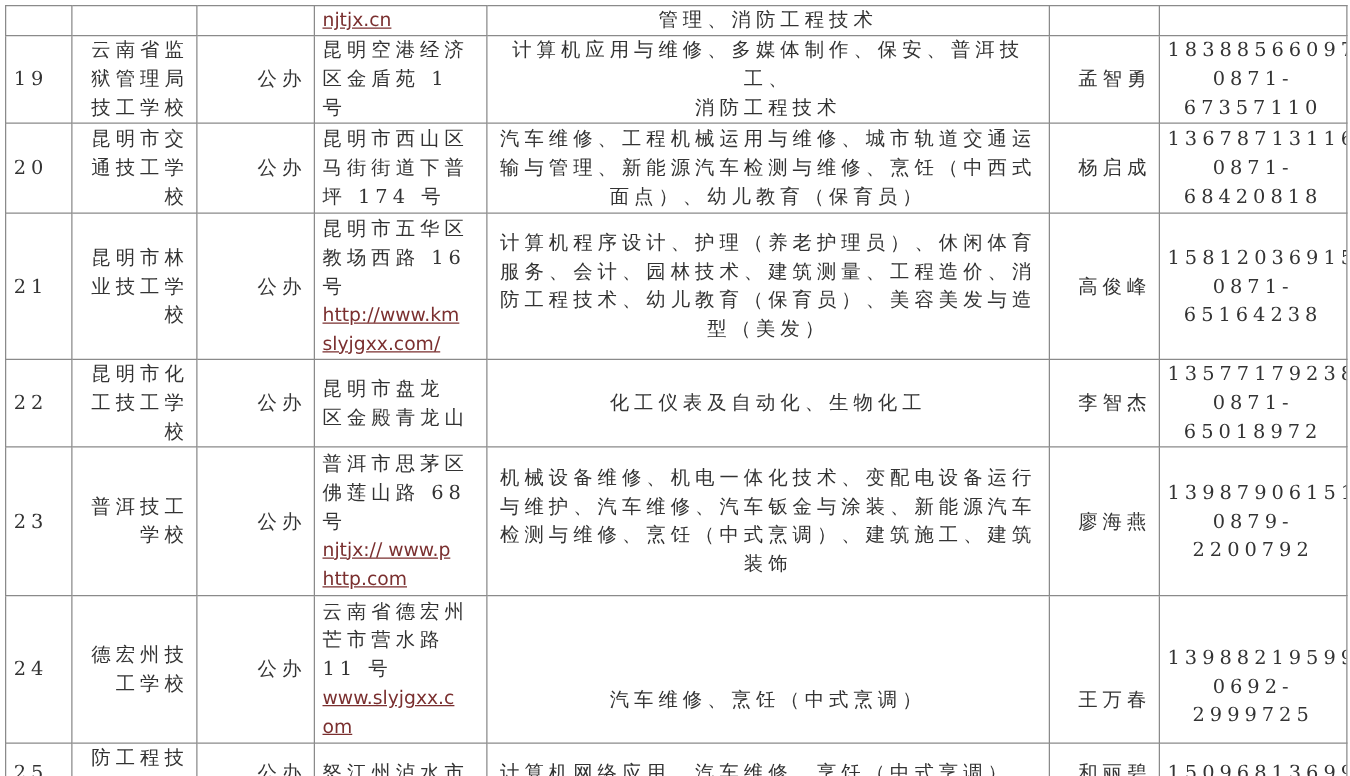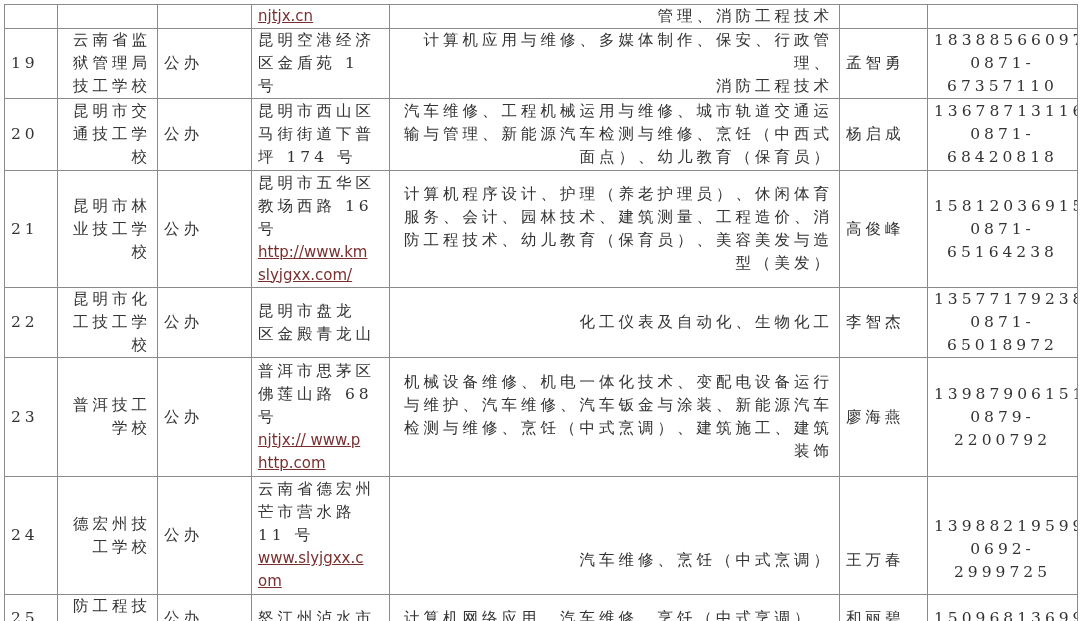--- a/index.html
+++ b/index.html
@@ -16,24 +16,24 @@
     font-size:15.5px;
     line-height:23px;
     letter-spacing:4px;
     vertical-align:middle;
     overflow:hidden;
     color:#333333;
   }
   table.schools tr { border-top:1.5px solid #333333; }
   td.c-no { text-align:left; letter-spacing:0; font-size:16px; }
   td.c-name { text-align:right; }
-  td.c-type { text-align:left; }
+  td.c-type { text-align:right; }
   td.c-addr { text-align:left; letter-spacing:3px; }
-  td.c-major { text-align:right; letter-spacing:3.4px; }
-  td.c-contact { text-align:left; }
+  td.c-major { text-align:center; letter-spacing:3.4px; }
+  td.c-contact { text-align:right; }
   td.c-phone { text-align:center; letter-spacing:0.5px; font-size:16px; }
   .link { color:#7a2f2f; text-decoration:underline;
           font-family:"DejaVu Sans", "Liberation Sans", sans-serif;
           letter-spacing:0; font-size:15px; display:block; }
   .line { display:block; }
 </style>
 </head>
 <body>
 
 <table class="schools">
@@ -65,21 +65,21 @@
         <span class="line">云南省监</span>
         <span class="line">狱管理局</span>
         <span class="line">技工学校</span>
       </td>
       <td class="c-type">公办</td>
       <td class="c-addr">
         <span class="line">昆明空港经济</span>
         <span class="line">区金盾苑 1 号</span>
       </td>
       <td class="c-major">
-        <span class="line">计算机应用与维修、多媒体制作、保安、行政管理、</span>
+        <span class="line">计算机应用与维修、多媒体制作、保安、普洱技工、</span>
         <span class="line">消防工程技术</span>
       </td>
       <td class="c-contact">孟智勇</td>
       <td class="c-phone">
         <span class="line">18388566097</span>
         <span class="line">0871-67357110</span>
       </td>
     </tr>
 
     <tr style="height:72px">

